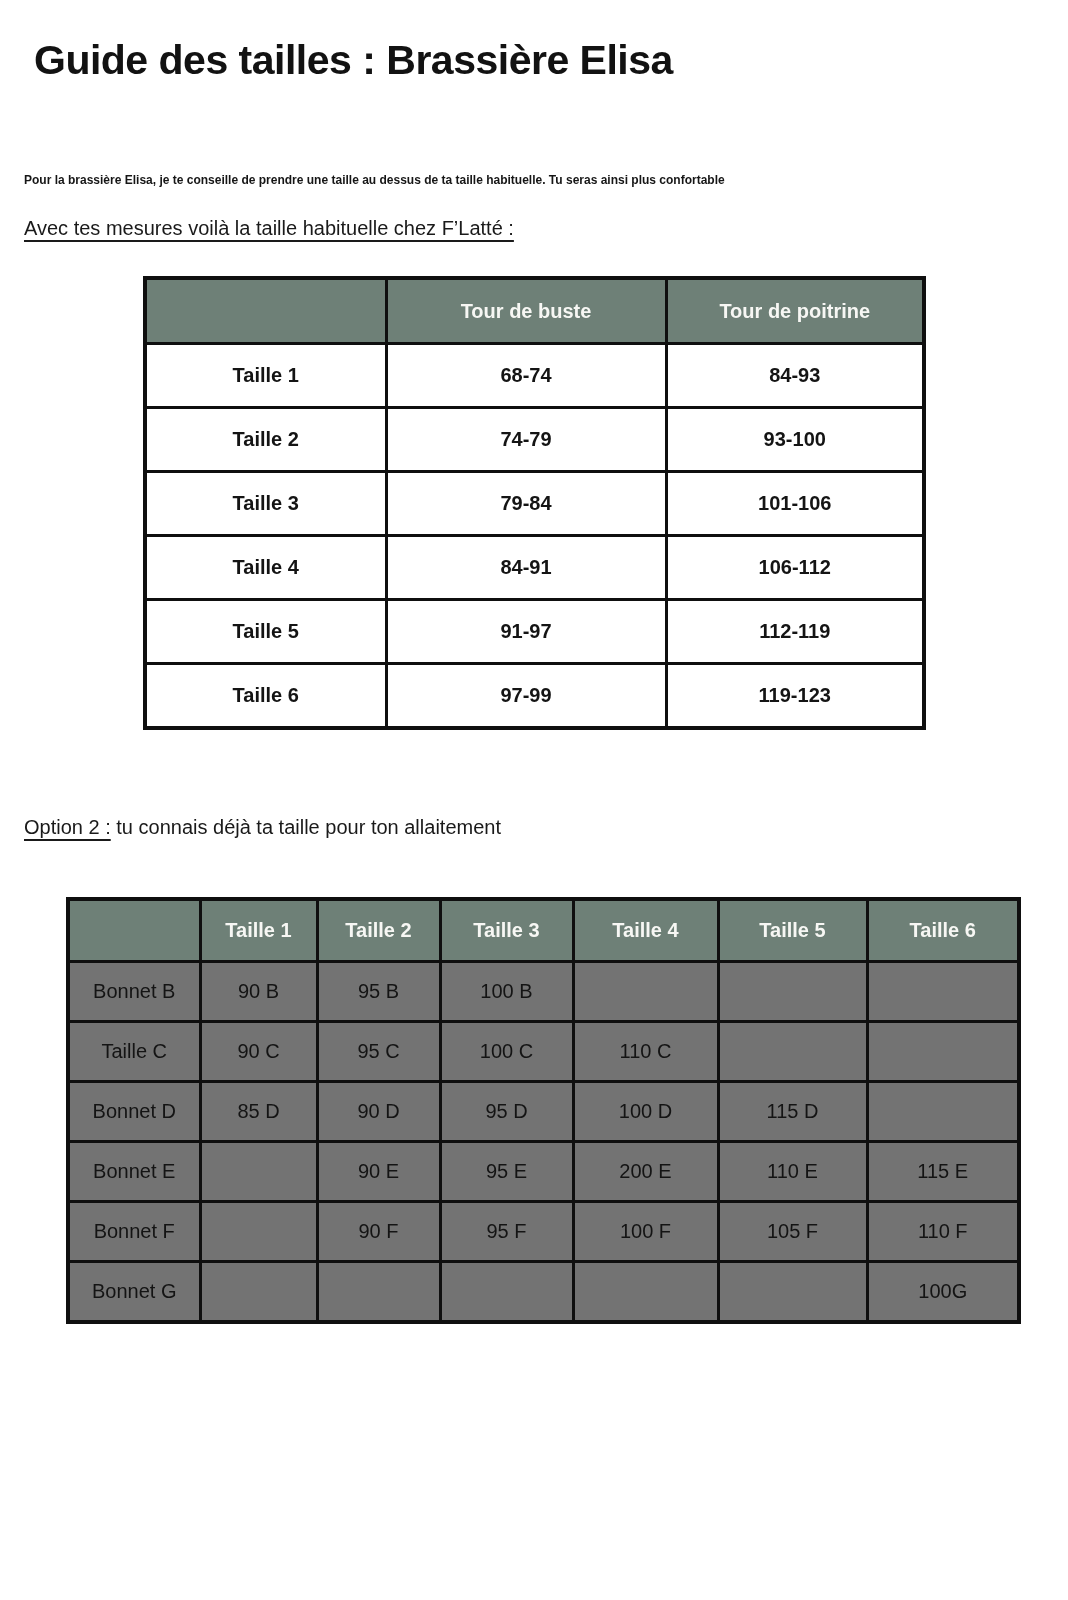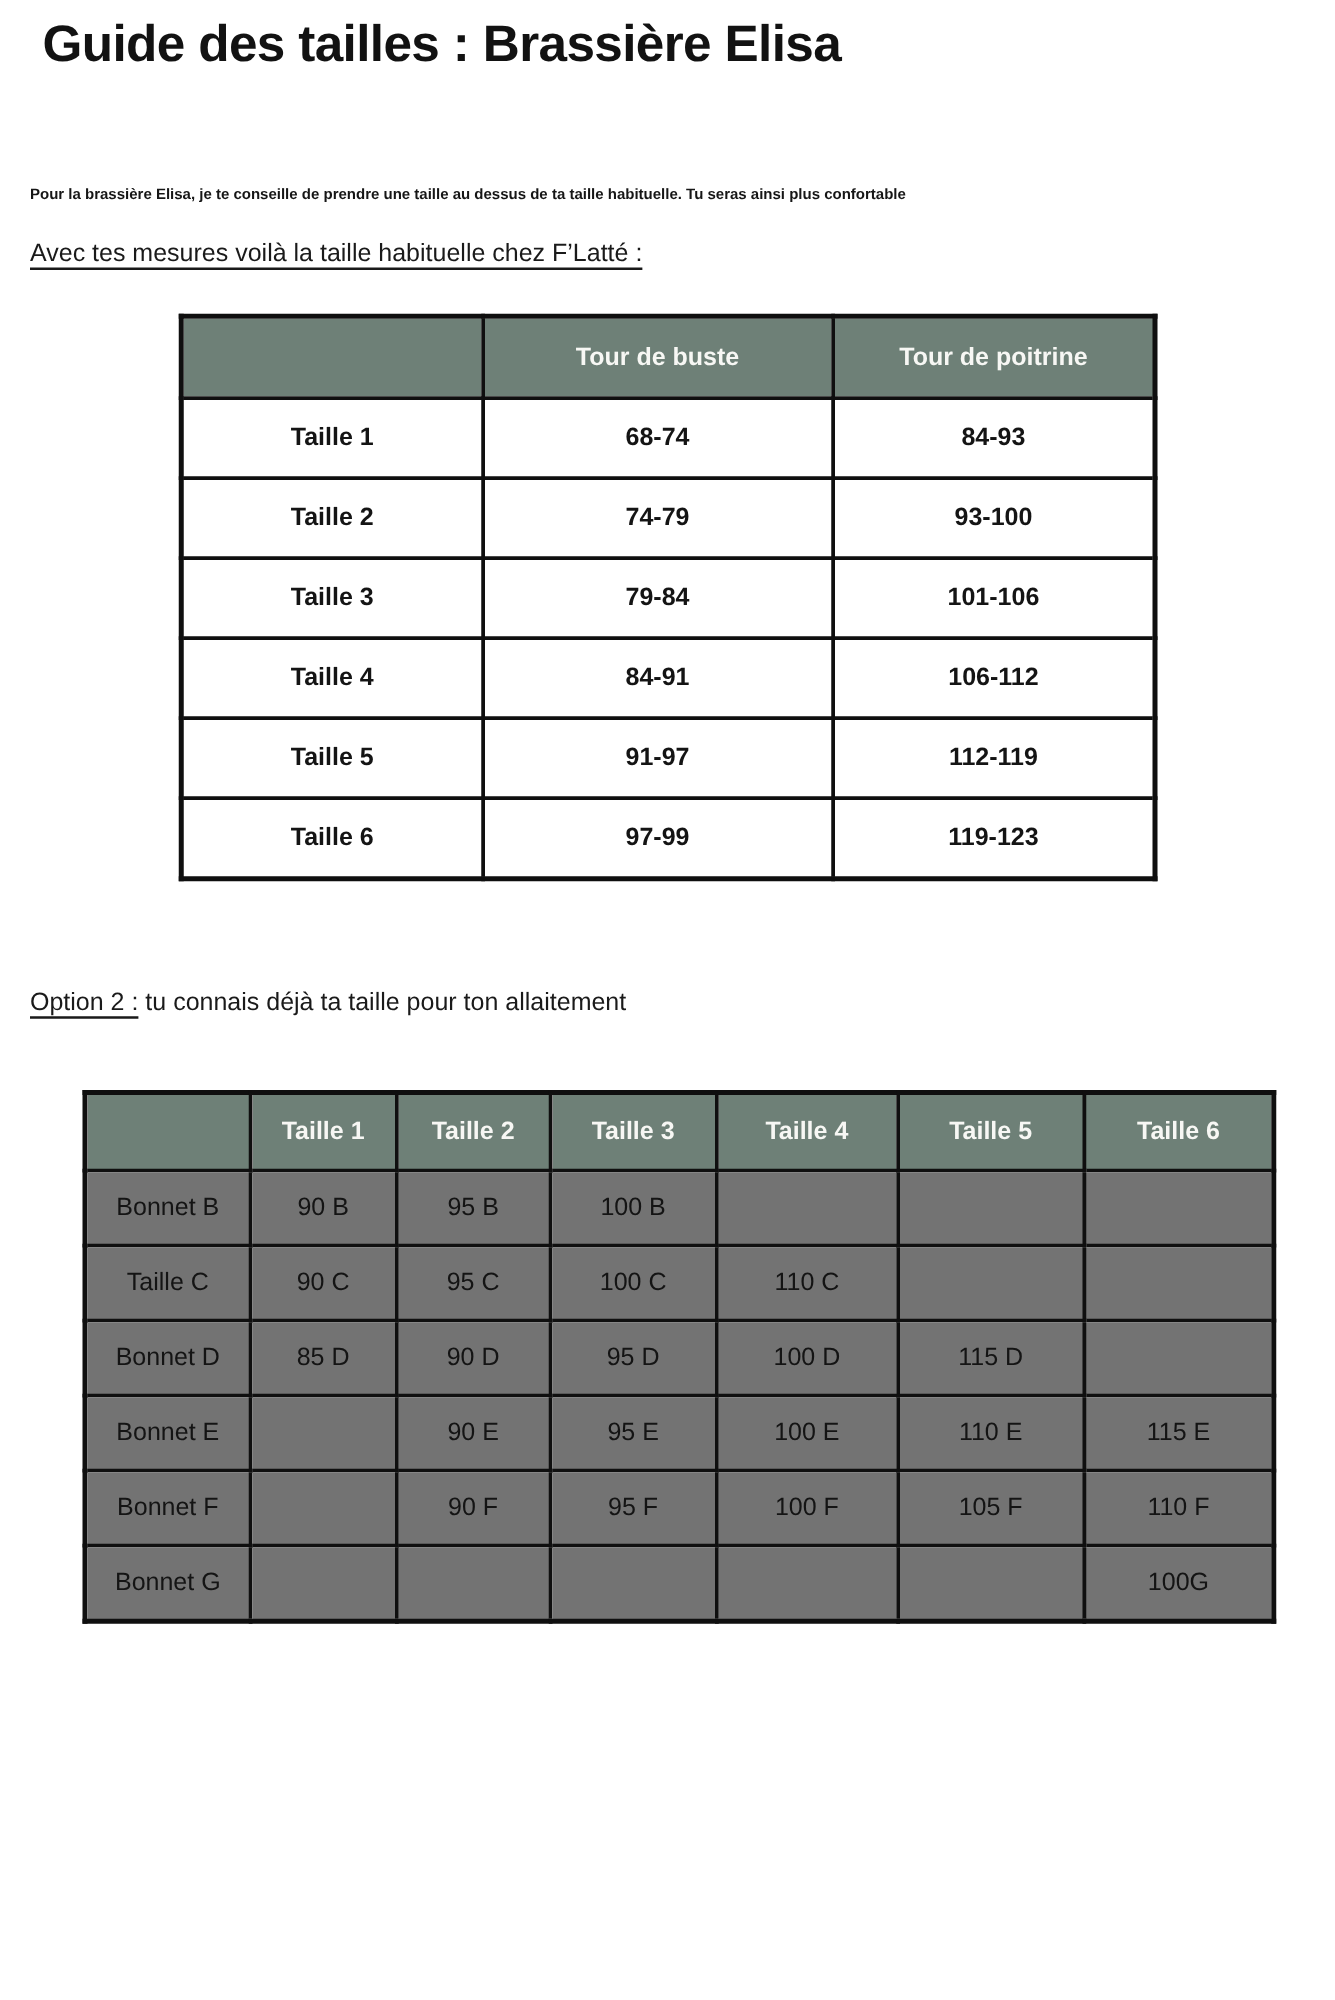--- a/index.html
+++ b/index.html
@@ -9,21 +9,21 @@
     width: 1068px;
     height: 1600px;
     overflow: hidden;
     font-family: "Liberation Sans", sans-serif;
     color: #141414;
     -webkit-font-smoothing: antialiased;
   }
   .page { position: relative; width: 1068px; height: 1600px; background: #fff; }
 
   .title {
-    margin: 12px 0 0 34px;
+    margin: 37px 0 0 34px;
     font-size: 41px;
     line-height: 1.15;
     font-weight: 700;
     letter-spacing: -0.5px;
     color: #121212;
   }
 
   .intro {
     margin: 86px 24px 0 24px;
     max-width: 920px;
@@ -195,21 +195,21 @@
         <td>95 D</td>
         <td>100 D</td>
         <td>115 D</td>
         <td></td>
       </tr>
       <tr>
         <td class="rowlabel">Bonnet E</td>
         <td></td>
         <td>90 E</td>
         <td>95 E</td>
-        <td>100 E</td>
+        <td>200 E</td>
         <td>110 E</td>
         <td>115 E</td>
       </tr>
       <tr>
         <td class="rowlabel">Bonnet F</td>
         <td></td>
         <td>90 F</td>
         <td>95 F</td>
         <td>100 F</td>
         <td>105 F</td>

